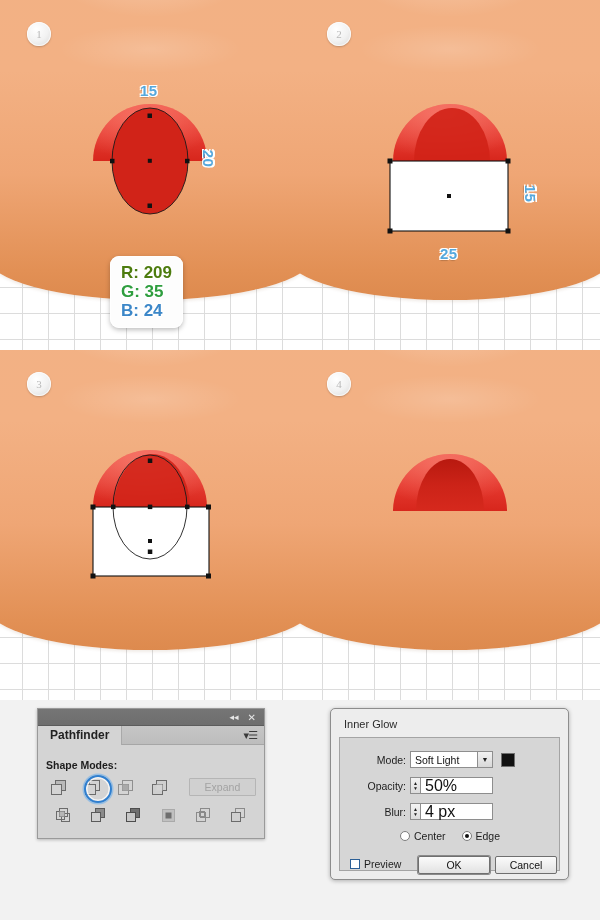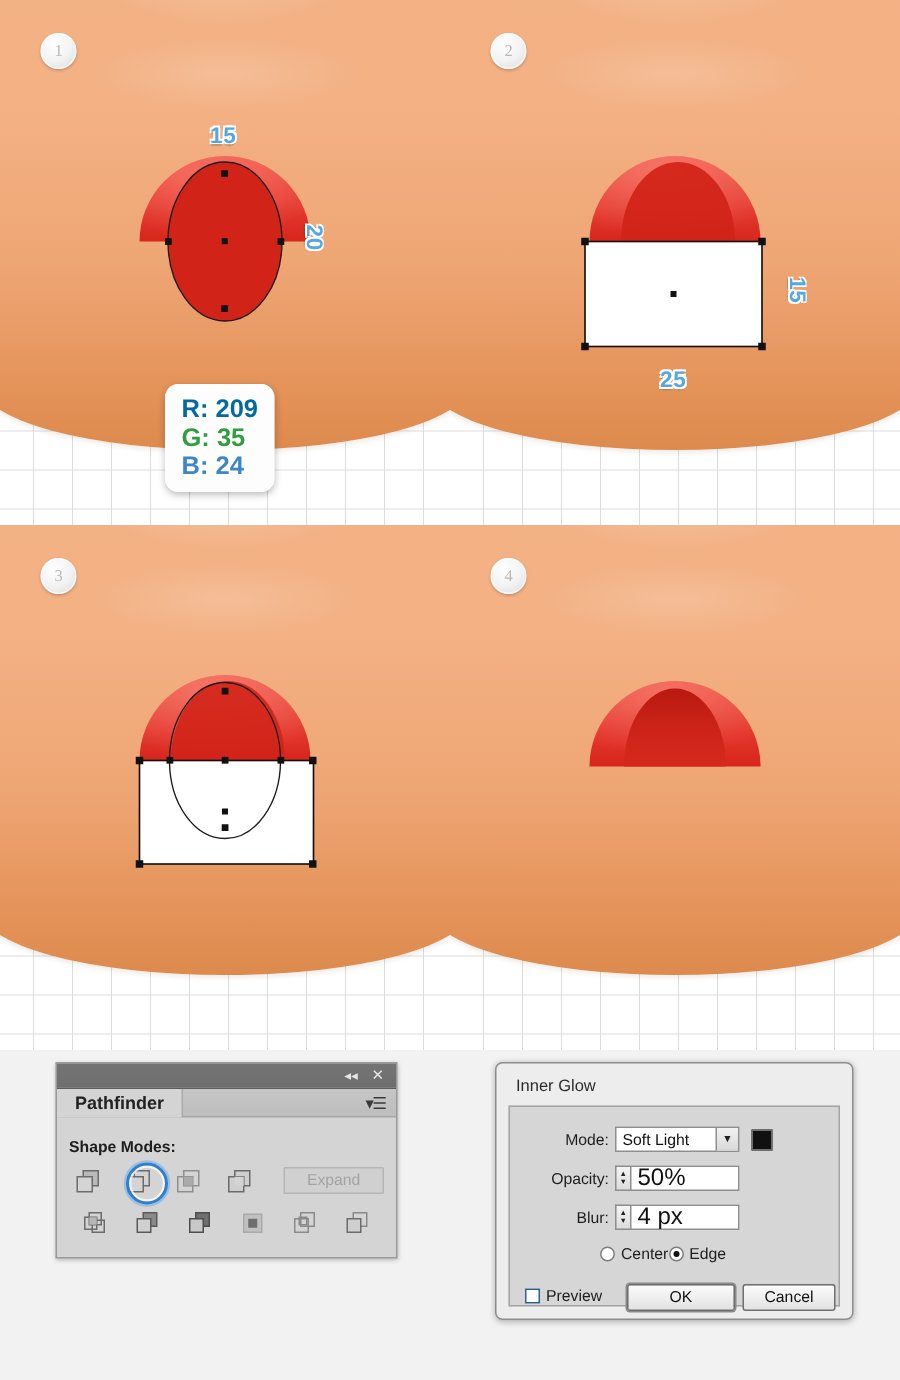--- a/index.html
+++ b/index.html
@@ -81,21 +81,21 @@
   .rgbcard {
     position:absolute; background:#fdfdfd; border-radius:9px;
     box-shadow:0 2px 5px rgba(0,0,0,.26), inset 0 0 0 1px rgba(255,255,255,.9);
     padding:7px 11px 8px 11px; line-height:1.12;
   }
   .rgbcard div{
     font-family:"Liberation Sans", sans-serif; font-weight:bold; font-size:17px;
     text-shadow:-0.9px -0.9px 0 #fff, 0.9px -0.9px 0 #fff, -0.9px 0.9px 0 #fff, 0.9px 0.9px 0 #fff;
     white-space:nowrap;
   }
-  .rgbcard .r{ color:#0369a1; }
+  .rgbcard .r{ color:#4d7c0f; }
   .rgbcard .g{ color:#2f9e3f; }
   .rgbcard .b{ color:#3c87c8; }
 
   
   .chrome { position:absolute; left:0; top:700px; width:600px; height:220px; background:#f2f2f2; }
 
   
   .pf {
     position:absolute; left:37px; top:8px; width:228px; height:131px;
     background:#d4d4d4; border:1px solid #9a9a9a;
@@ -476,21 +476,21 @@
           <div class="fr" style="left:70px; top:65px;">
             <div class="stepper">
                 <span>▲</span>
                 <span>▼</span>
               </div>
             <div class="txtin">
               <span>4 px</span>
             </div>
           </div>
 
-          <div class="fr" style="left:60px; top:92px; ">
+          <div class="fr" style="left:60px; top:92px; gap:16px;">
             <label class="radio">
               <span class="rdot"></span>
               <span>Center</span>
             </label>
             <label class="radio">
               <span class="rdot">
                   <i></i>
                 </span>
               <span>Edge</span>
             </label>

